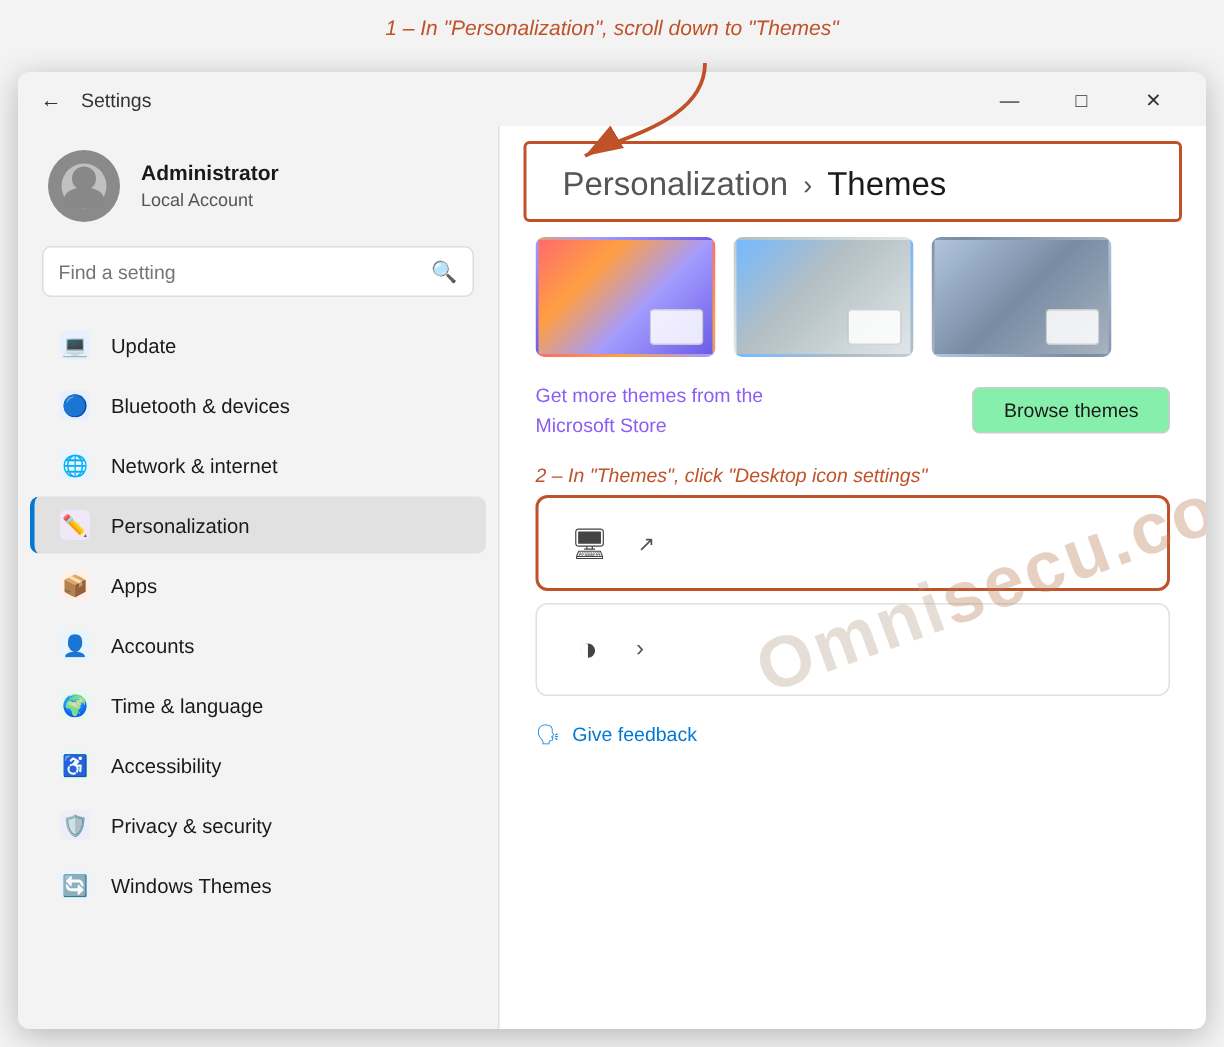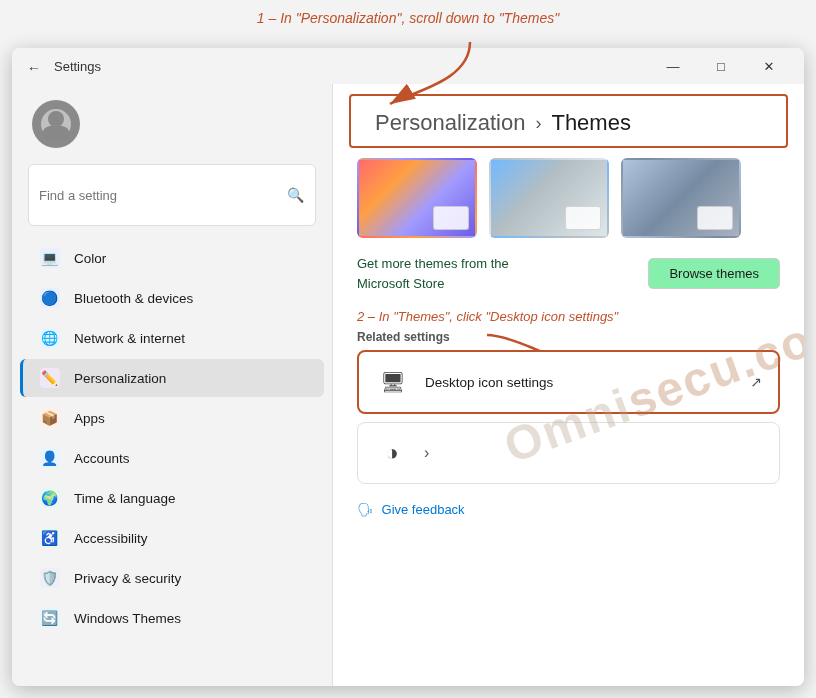--- a/index.html
+++ b/index.html
@@ -142,21 +142,21 @@
     .user-role { font-size: 12px; color: #555; }
 
     
     .search-box {
       margin: 0 16px 12px 16px;
       display: flex;
       align-items: center;
       background: white;
       border: 1px solid #ddd;
       border-radius: 6px;
-      padding: 22px 10px;
+      padding: 8px 10px;
       gap: 8px;
     }
     .search-input {
       border: none;
       outline: none;
       flex: 1;
       font-size: 13px;
       color: #555;
       background: transparent;
     }
@@ -276,21 +276,21 @@
 
     
     .ms-store-row {
       display: flex;
       align-items: center;
       justify-content: space-between;
       margin-bottom: 16px;
     }
     .ms-store-text {
       font-size: 13px;
-      color: #14532d;
+      color: #8b5cf6;
       line-height: 1.5;
     }
     .browse-themes-btn {
       padding: 7px 20px;
       background: #86efac;
       border: 1px solid #ccc;
       border-radius: 5px;
       font-size: 13px;
       color: #1a1a1a;
       cursor: pointer;
@@ -425,30 +425,34 @@
   </div>
 
   <div class="main-content">
 
     <div class="sidebar">
 
       <div class="user-profile">
         <div class="user-avatar">
           <div class="user-avatar-inner"></div>
         </div>
+        <div class="user-info">
+          <div class="user-name">Administrator</div>
+          <div class="user-role">Local Account</div>
+        </div>
       </div>
 
       <div class="search-box">
         <input class="search-input" type="text" placeholder="Find a setting" style="">
         <span class="search-icon-el">🔍</span>
       </div>
 
       <div class="nav-item">
         <div class="nav-icon" style="background:#e8f0fe;">💻</div>
-        <span>Color</span>
+        <span>Update</span>
       </div>
       <div class="nav-item">
         <div class="nav-icon" style="background:#e8f0fe;">🔵</div>
         <span>Bluetooth &amp; devices</span>
       </div>
       <div class="nav-item">
         <div class="nav-icon" style="background:#e8f4fe;">🌐</div>
         <span>Network &amp; internet</span>
       </div>
       <div class="nav-item active">
@@ -516,27 +520,23 @@
           <svg style="position:absolute;top:18px;left:120px;" width="120" height="50">
             <defs>
               <marker id="arrowhead2" markerWidth="10" markerHeight="7" refX="10" refY="3.5" orient="auto">
                 <polygon points="0 0, 10 3.5, 0 7" fill="#c0522a"></polygon>
               </marker>
             </defs>
             <path d="M 10 8 C 30 8, 80 30, 100 44" stroke="#c0522a" stroke-width="2.5" fill="none" marker-end="url(#arrowhead2)"></path>
           </svg>
         </div>
 
-        <div class="related-settings-label">Related settings</div>
 
         <div class="settings-item desktop-icon-item">
           <div class="settings-item-icon">🖥</div>
-          <div class="settings-item-text">
-            <div class="settings-item-title">Desktop icon settings</div>
-          </div>
           <span class="settings-item-ext">↗</span>
         </div>
 
         <div class="settings-item">
           <div class="settings-item-icon" style="font-size:22px;">◑</div>
           <span class="settings-item-arrow">›</span>
         </div>
 
         <div class="give-feedback">
           <span>🗣</span>

